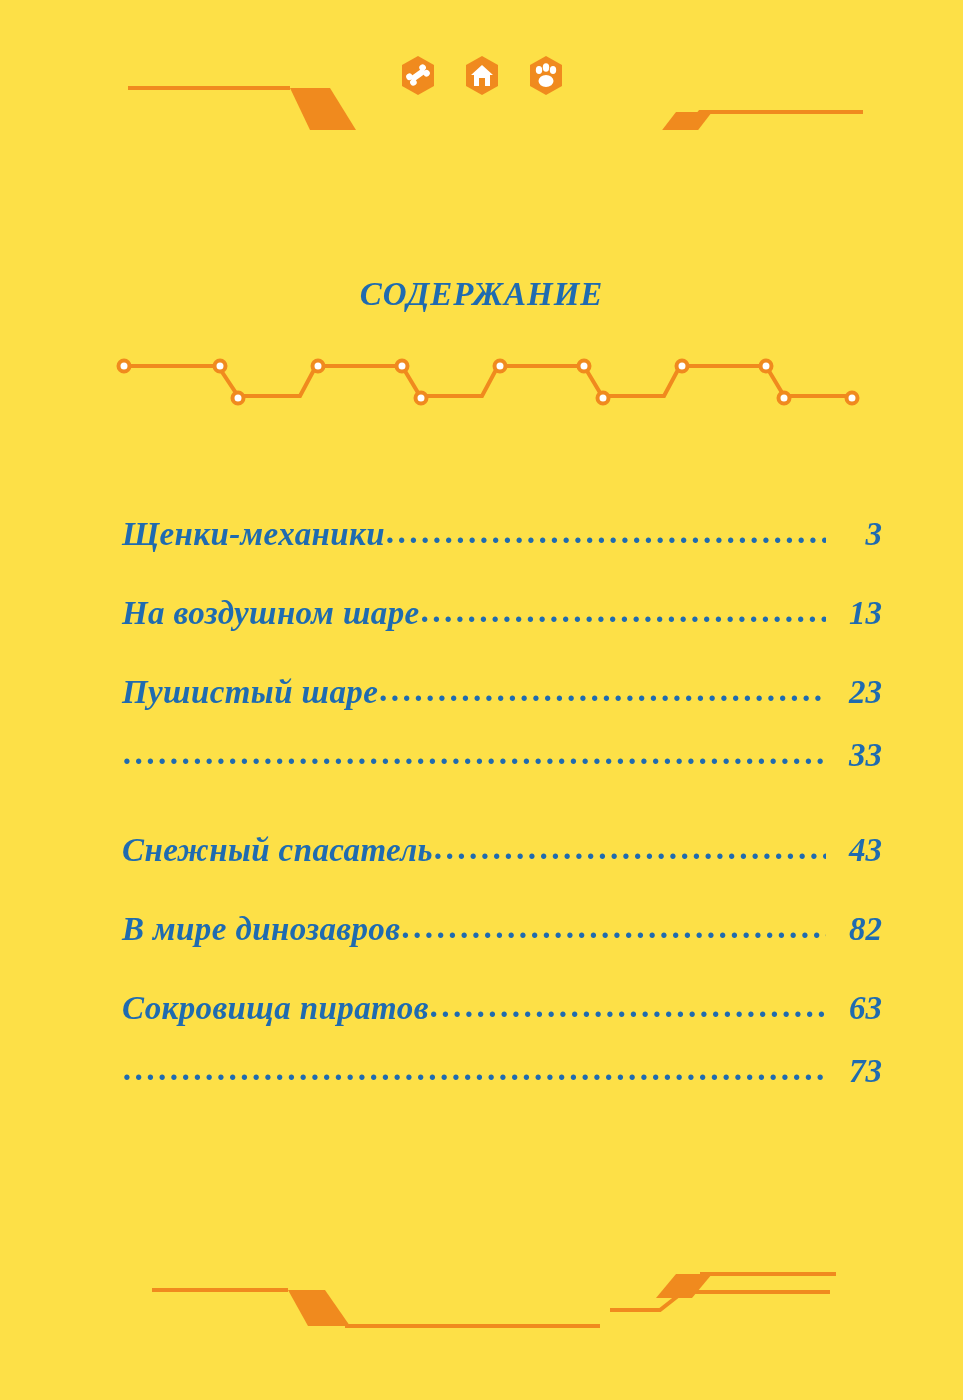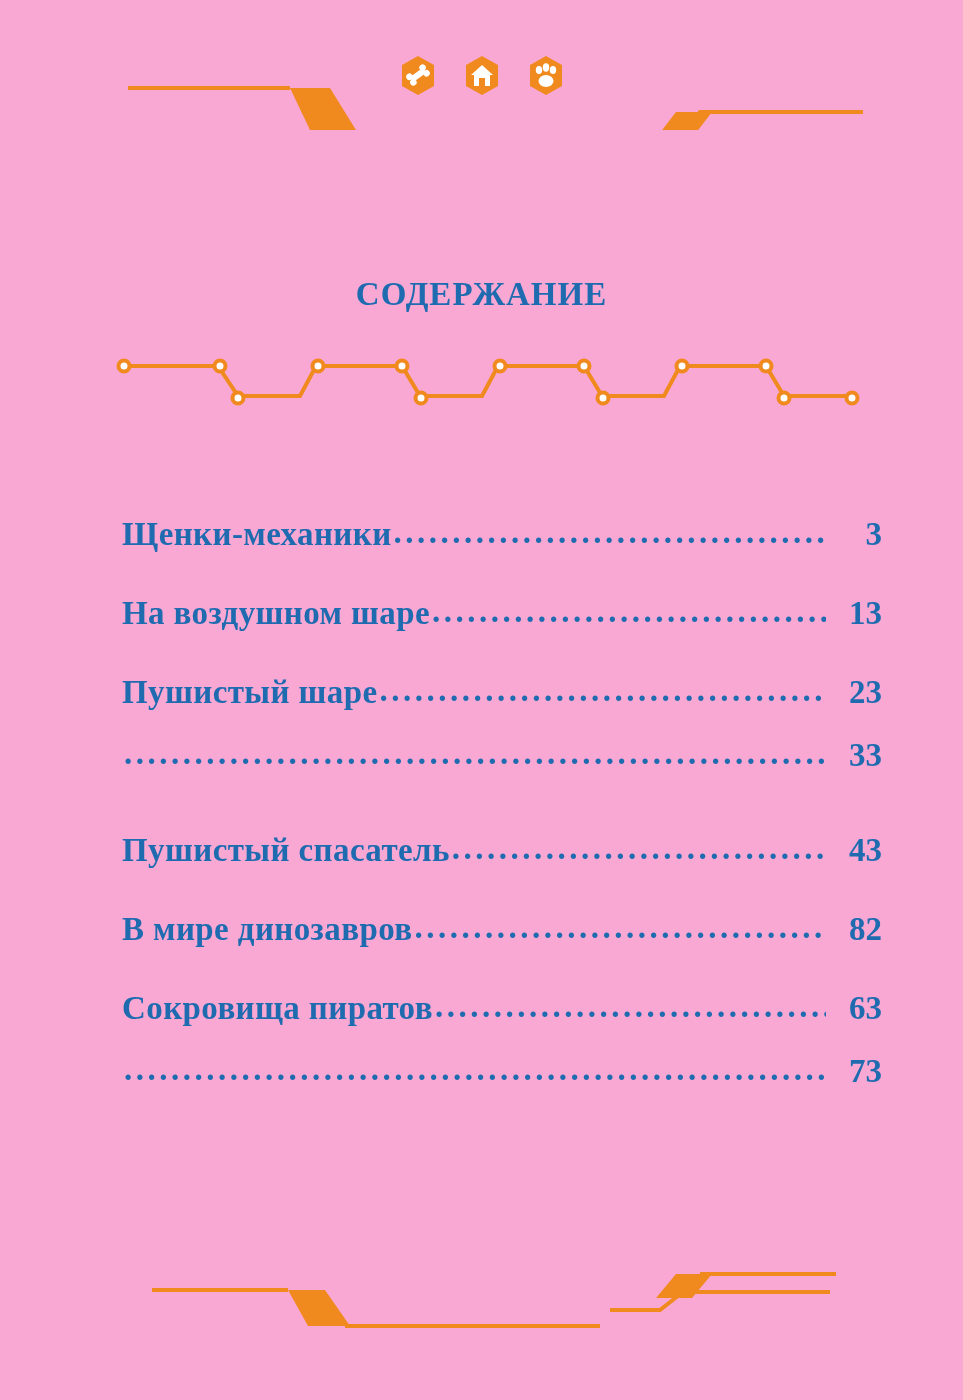--- a/index.html
+++ b/index.html
@@ -11,21 +11,22 @@
     width: 963px;
     height: 1400px;
     position: relative;
     overflow: hidden;
     font-family: "Liberation Serif", serif;
   }
 
   .page {
     position: absolute;
     inset: 0;
-    background: #f9a8d4;
+    background: #fde047;
+    font-style: italic;
   }
 
   
   .top-ornament {
     position: absolute;
     left: 0;
     top: 50px;
     width: 963px;
     height: 80px;
   }
@@ -220,21 +221,21 @@
       <span class="toc-dots">...........................................................................</span>
       <span class="toc-page">23</span>
     </div>
 
     <div class="toc-row">
       <span class="toc-dots">...........................................................................</span>
       <span class="toc-page">33</span>
     </div>
 
     <div class="toc-row">
-      <span class="toc-label">Пушистый спасатель</span>
+      <span class="toc-label">Снежный спасатель</span>
       <span class="toc-dots">...........................................................................</span>
       <span class="toc-page">43</span>
     </div>
 
     <div class="toc-row">
       <span class="toc-label">В мире динозавров</span>
       <span class="toc-dots">...........................................................................</span>
       <span class="toc-page">82</span>
     </div>
 

